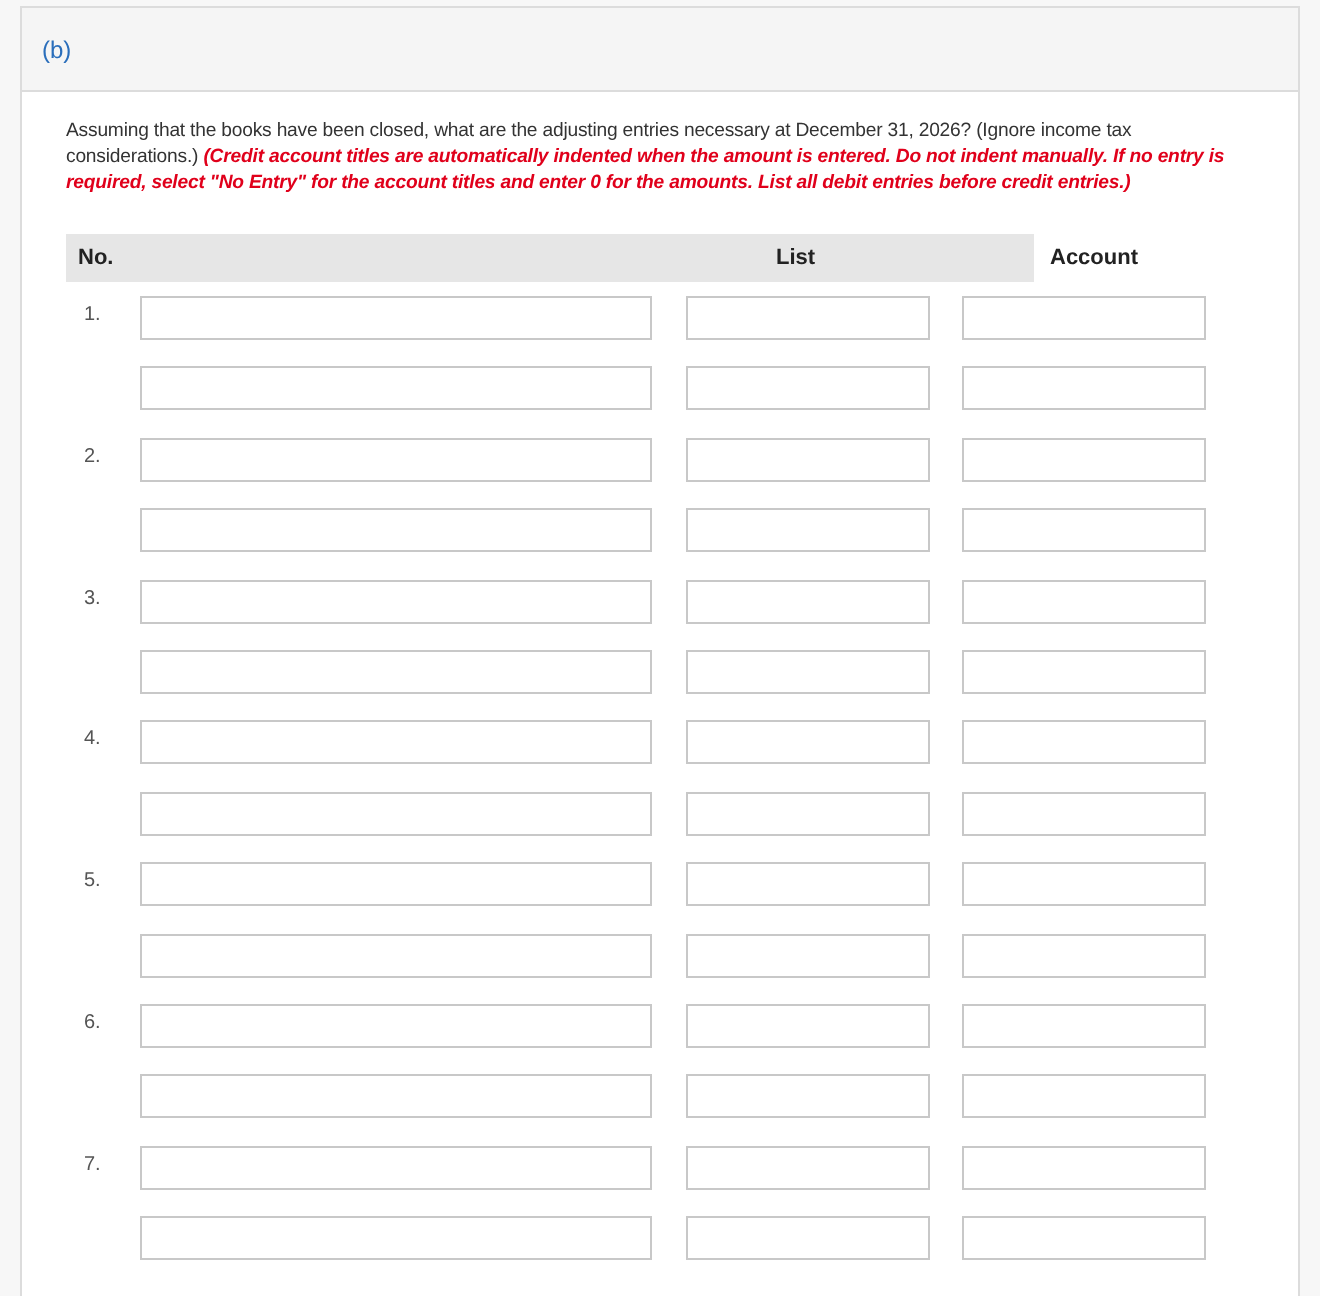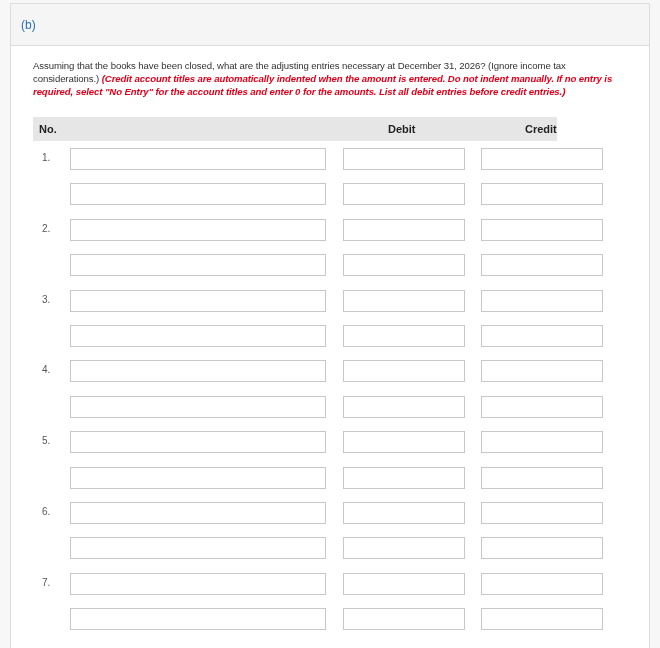--- a/index.html
+++ b/index.html
@@ -18,21 +18,21 @@
   .part-link {
     position:absolute; left:10px; top:14px; font-size:12px; color:#2a6ebb;
     text-decoration:none;
   }
   .question {
     position:absolute; left:22px; top:55px; width:600px;
     font-size:9.6px; line-height:13px; color:#333; letter-spacing:-0.1px;
   }
   .question .red { color:#e0001b; font-style:italic; font-weight:bold; }
   .thead {
-    position:absolute; left:22px; top:113px; width:524px; height:24px;
+    position:absolute; left:22px; top:113px; width:484px; height:24px;
     background:#e6e6e6; font-size:11px; font-weight:bold; color:#222;
   }
   .thead span { position:absolute; top:6px; }
   .row { position:absolute; left:0; width:640px; height:22px; }
   .row .num { position:absolute; left:31px; top:4px; font-size:10px; color:#555; }
   .inp {
     position:absolute; top:0; height:22px; box-sizing:border-box;
     border:1px solid #c8c8c8; background:#fff; margin:0; padding:0 4px;
     font-size:11px; font-family:"Liberation Sans",sans-serif;
   }
@@ -47,22 +47,22 @@
   <div class="panel-head">
     <a class="part-link" href="#">(b)</a>
   </div>
 
   <div class="question">
     <span>Assuming that the books have been closed, what are the adjusting entries necessary at December 31, 2026? (Ignore income tax considerations.) </span><span class="red">(Credit account titles are automatically indented when the amount is entered. Do not indent manually. If no entry is required, select "No Entry" for the account titles and enter 0 for the amounts. List all debit entries before credit entries.)</span>
   </div>
 
   <div class="thead">
     <span style="left:6px">No.</span>
-    <span style="left:355px">Debit</span>
-    <span style="left:492px">Credit</span>
+    <span style="left:355px">List</span>
+    <span style="left:492px">Account</span>
   </div>
 
   <div id="rows">
       <div class="row" style="top: 144px;">
         <span class="num">1.</span>
         <input type="text" class="inp acct" value="" style="">
         <input type="text" class="inp debit" value="" style="">
         <input type="text" class="inp credit" value="" style="">
       </div>
       <div class="row" style="top: 179px;">

